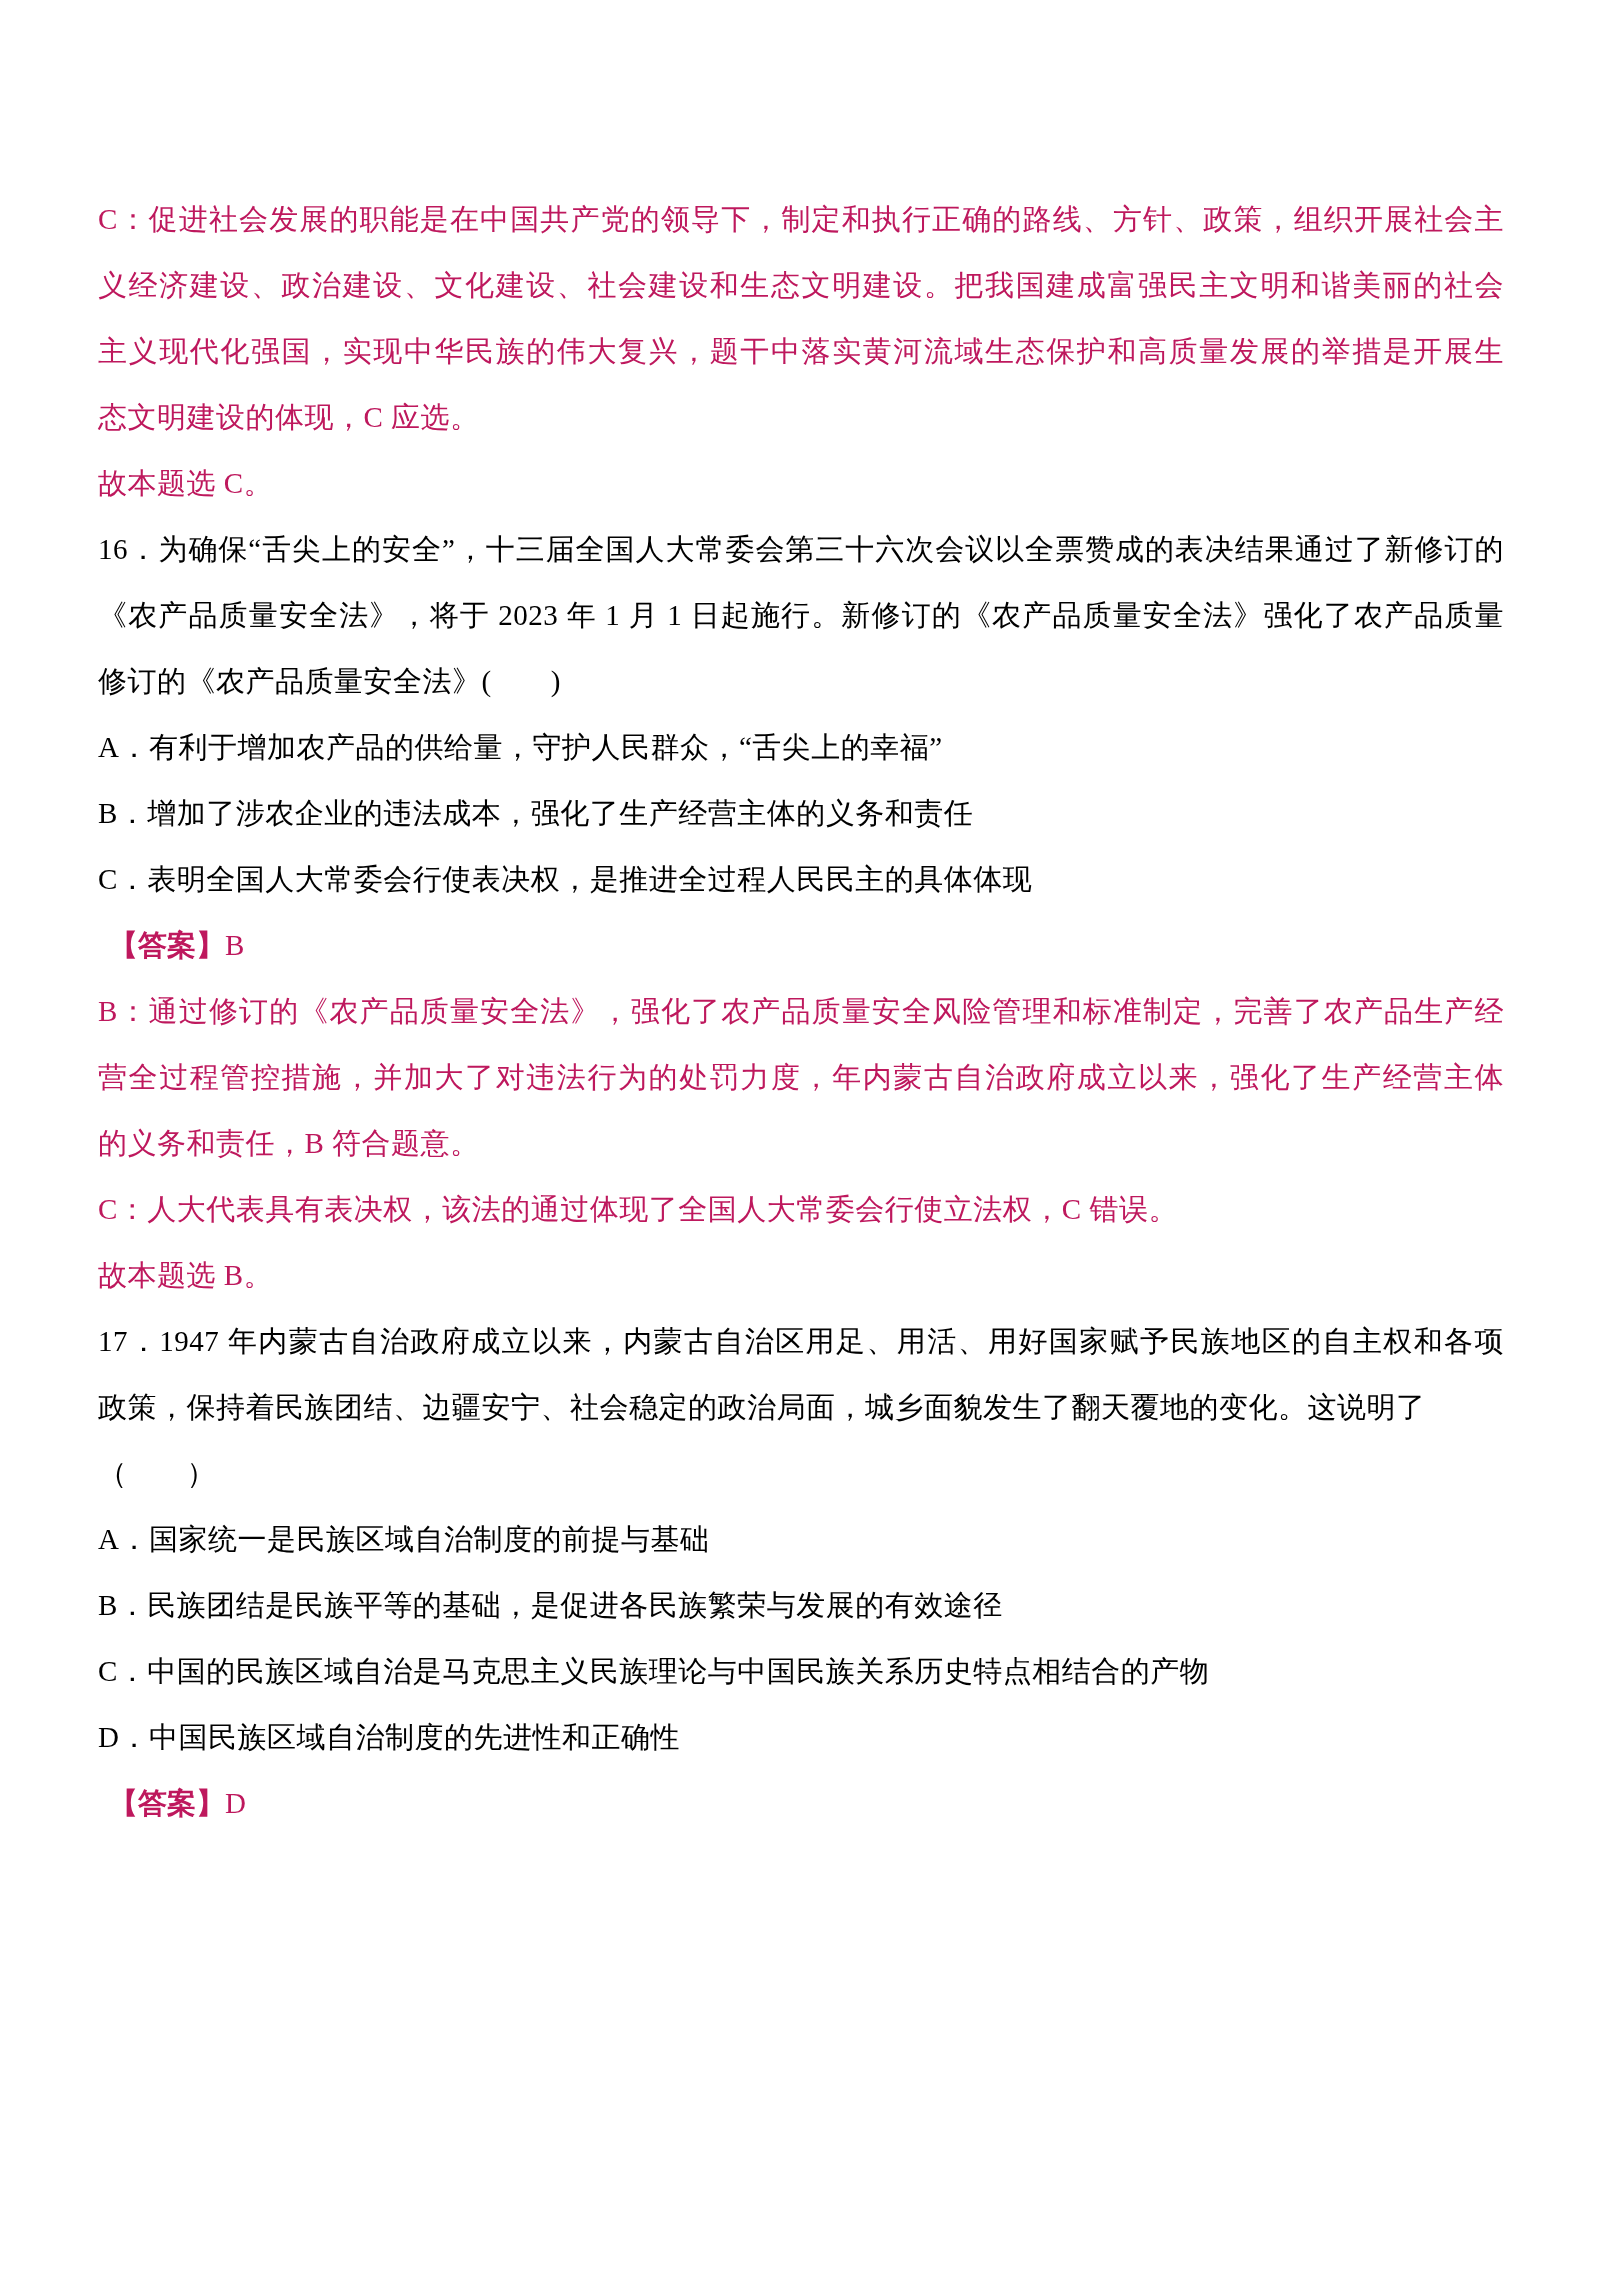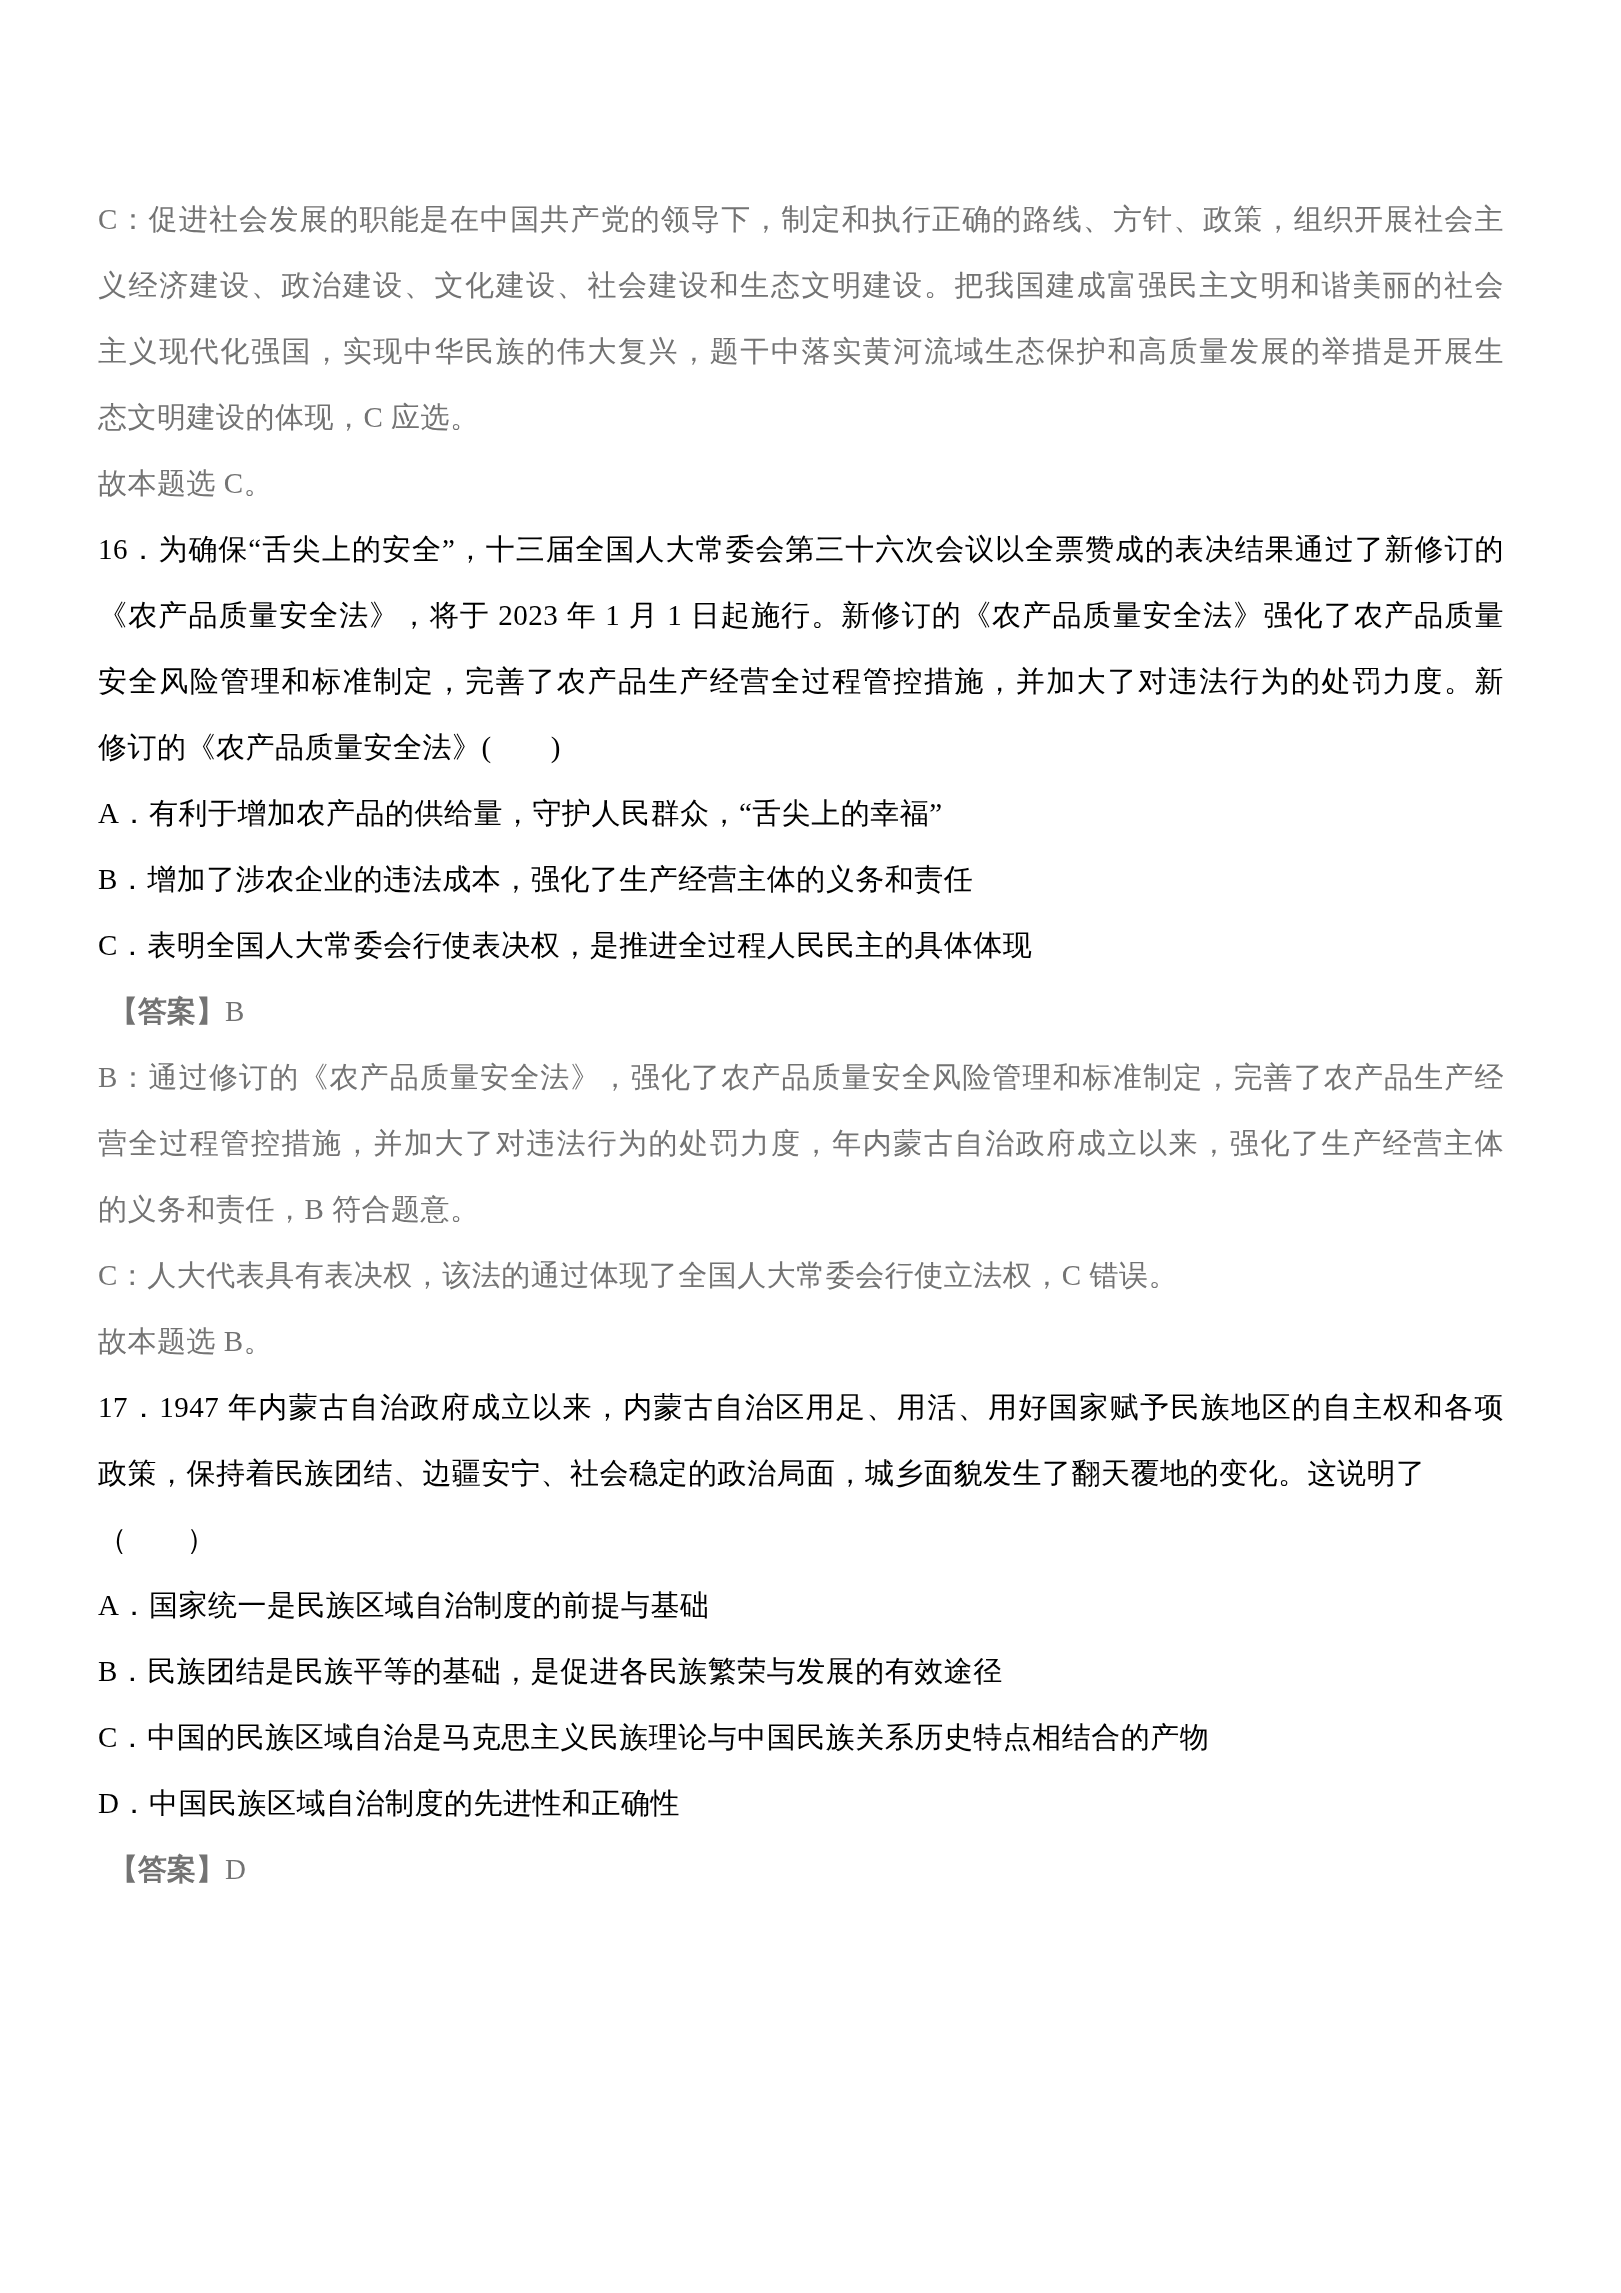--- a/index.html
+++ b/index.html
@@ -31,41 +31,40 @@
     height: 66px;
     white-space: pre-wrap;
     text-align: left;
   }
   .line.justify {
     text-align: justify;
     text-align-last: justify;
     text-justify: inter-character;
   }
   .line.red {
-    color: #737373;
+    color: #be185d;
   }
   .prefix {
     font-weight: bold;
     letter-spacing: 0;
     margin-left: 11px;
   }
 </style>
 </head>
 <body>
 
 <main class="page">
   <section class="doc-body" id="doc-body">
       <div class="line red justify">C：促进社会发展的职能是在中国共产党的领导下，制定和执行正确的路线、方针、政策，组织开展社会主</div>
       <div class="line red justify">义经济建设、政治建设、文化建设、社会建设和生态文明建设。把我国建成富强民主文明和谐美丽的社会</div>
       <div class="line red justify">主义现代化强国，实现中华民族的伟大复兴，题干中落实黄河流域生态保护和高质量发展的举措是开展生</div>
       <div class="line red">态文明建设的体现，C 应选。</div>
       <div class="line red">故本题选 C。</div>
       <div class="line justify">16．为确保“舌尖上的安全”，十三届全国人大常委会第三十六次会议以全票赞成的表决结果通过了新修订的</div>
       <div class="line justify">《农产品质量安全法》，将于 2023 年 1 月 1 日起施行。新修订的《农产品质量安全法》强化了农产品质量</div>
-      <div class="line justify">安全风险管理和标准制定，完善了农产品生产经营全过程管控措施，并加大了对违法行为的处罚力度。新</div>
       <div class="line">修订的《农产品质量安全法》(　　)</div>
       <div class="line">A．有利于增加农产品的供给量，守护人民群众，“舌尖上的幸福”</div>
       <div class="line">B．增加了涉农企业的违法成本，强化了生产经营主体的义务和责任</div>
       <div class="line">C．表明全国人大常委会行使表决权，是推进全过程人民民主的具体体现</div>
       <div class="line red"><span class="prefix">【答案】</span>B</div>
       <div class="line red justify">B：通过修订的《农产品质量安全法》，强化了农产品质量安全风险管理和标准制定，完善了农产品生产经</div>
       <div class="line red justify">营全过程管控措施，并加大了对违法行为的处罚力度，年内蒙古自治政府成立以来，强化了生产经营主体</div>
       <div class="line red">的义务和责任，B 符合题意。</div>
       <div class="line red">C：人大代表具有表决权，该法的通过体现了全国人大常委会行使立法权，C 错误。</div>
       <div class="line red">故本题选 B。</div>

